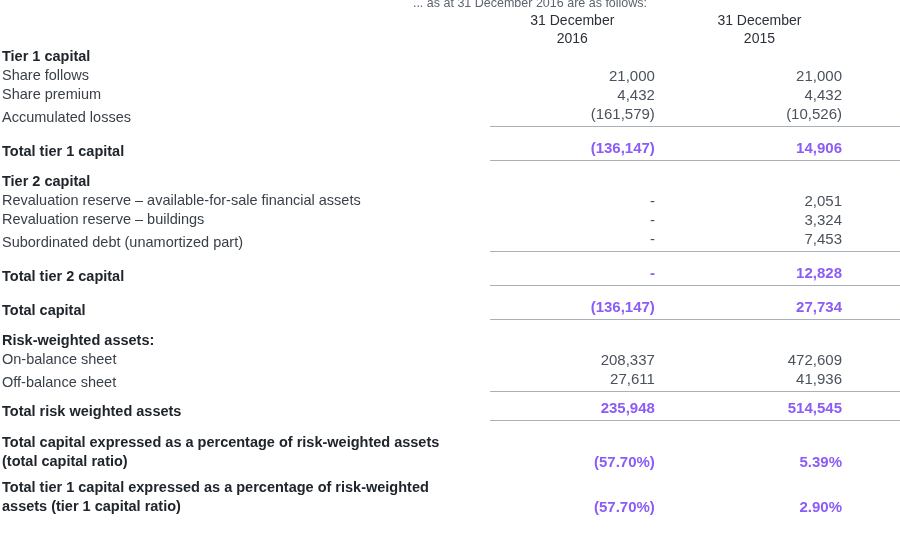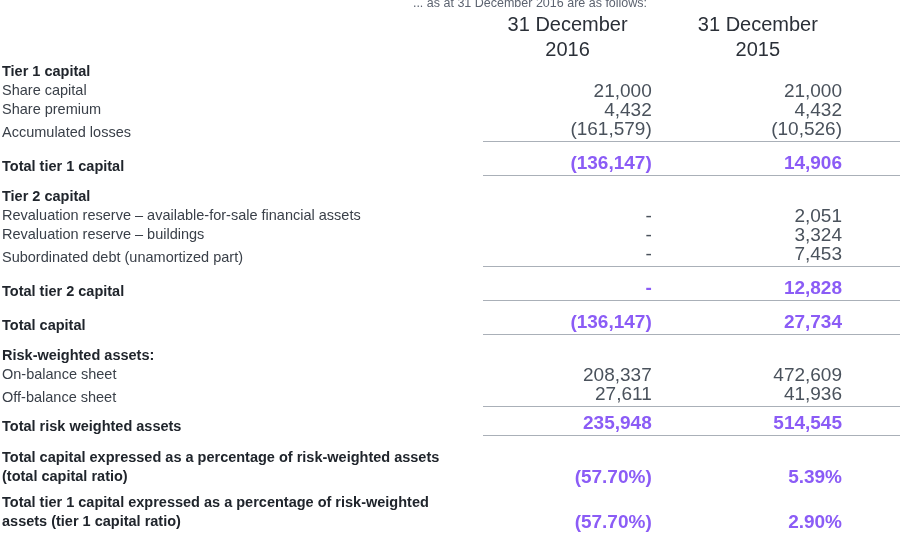--- a/index.html
+++ b/index.html
@@ -47,35 +47,35 @@
     width: 530px;
     padding-left: 2px !important;
     padding-right: 6px !important;
     color: #3a4049;
   }
   .c-num {
     width: 175px;
     text-align: right;
     padding-right: 22px !important;
     color: #4a525c;
-    font-size: 19px;
+    font-size: 15px;
     white-space: nowrap;
   }
   .c-num.last {
     padding-right: 58px !important;
   }
   .hdr td {
     padding-bottom: 10px;
   }
   .hdr .c-num {
     text-align: center;
     padding-right: 22px !important;
     color: #2b3038;
     font-weight: normal;
-    font-size: 20px;
+    font-size: 14px;
     line-height: 1.25;
   }
   .hdr .c-num.last {
     padding-right: 58px !important;
   }
   .row td {
     height: 19px;
     line-height: 19px;
   }
   .bold .c-label {
@@ -135,21 +135,21 @@
           <span>2015</span>
         </td>
       </tr>
 
       <tr class="row heading">
         <td class="c-label">Tier 1 capital</td>
         <td class="c-num"></td>
         <td class="c-num last"></td>
       </tr>
       <tr class="row">
-        <td class="c-label">Share capital</td>
+        <td class="c-label">Share follows</td>
         <td class="c-num">21,000</td>
         <td class="c-num last">21,000</td>
       </tr>
       <tr class="row">
         <td class="c-label">Share premium</td>
         <td class="c-num">4,432</td>
         <td class="c-num last">4,432</td>
       </tr>
       <tr class="row rule-bottom">
         <td class="c-label">Accumulated losses</td>

